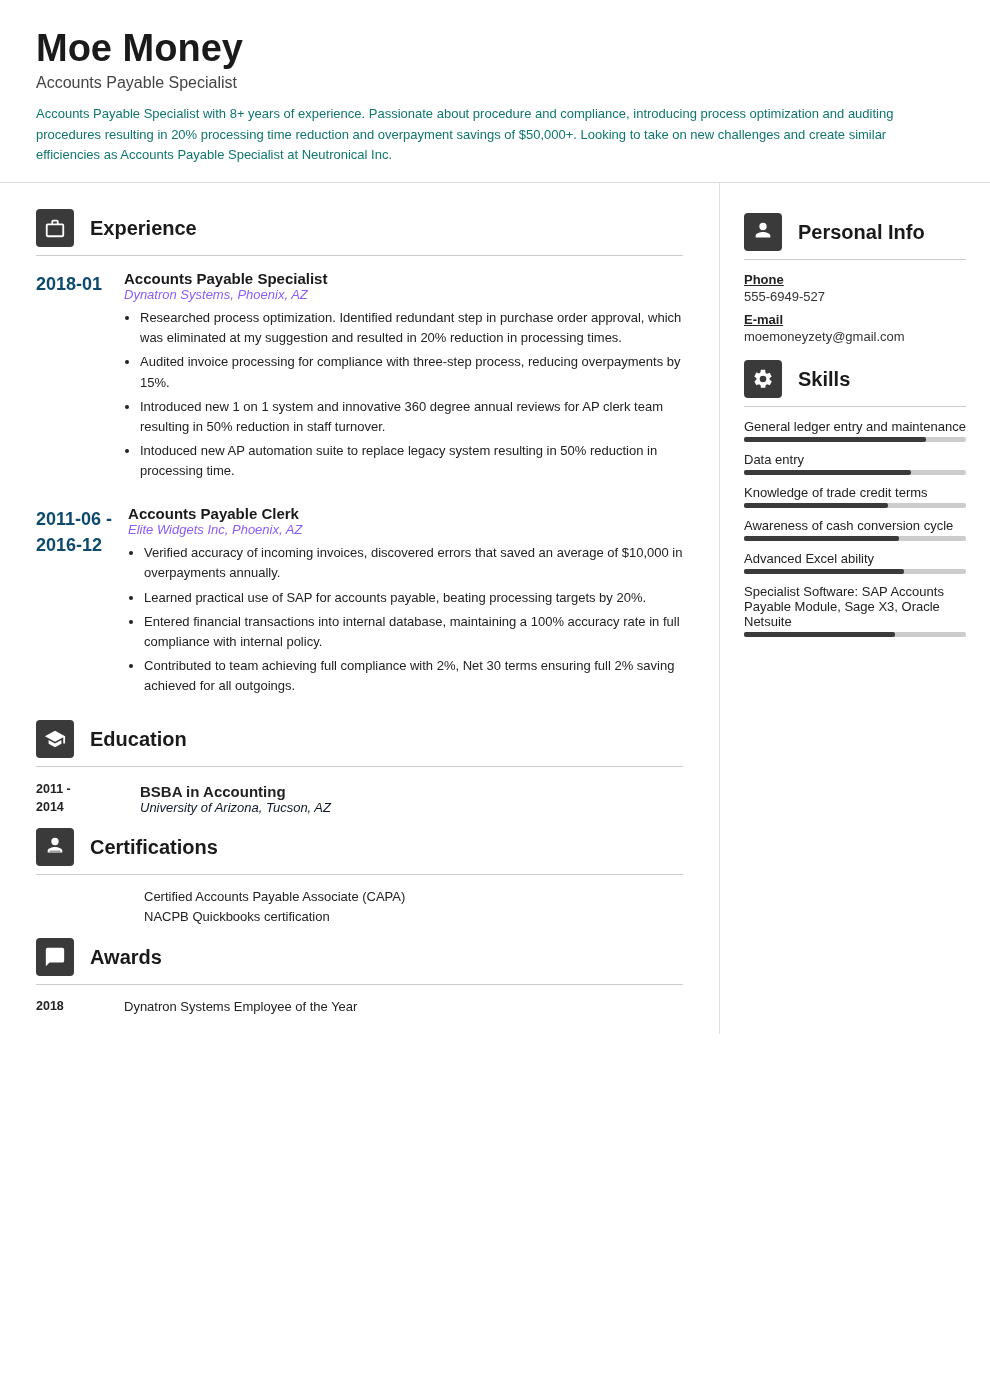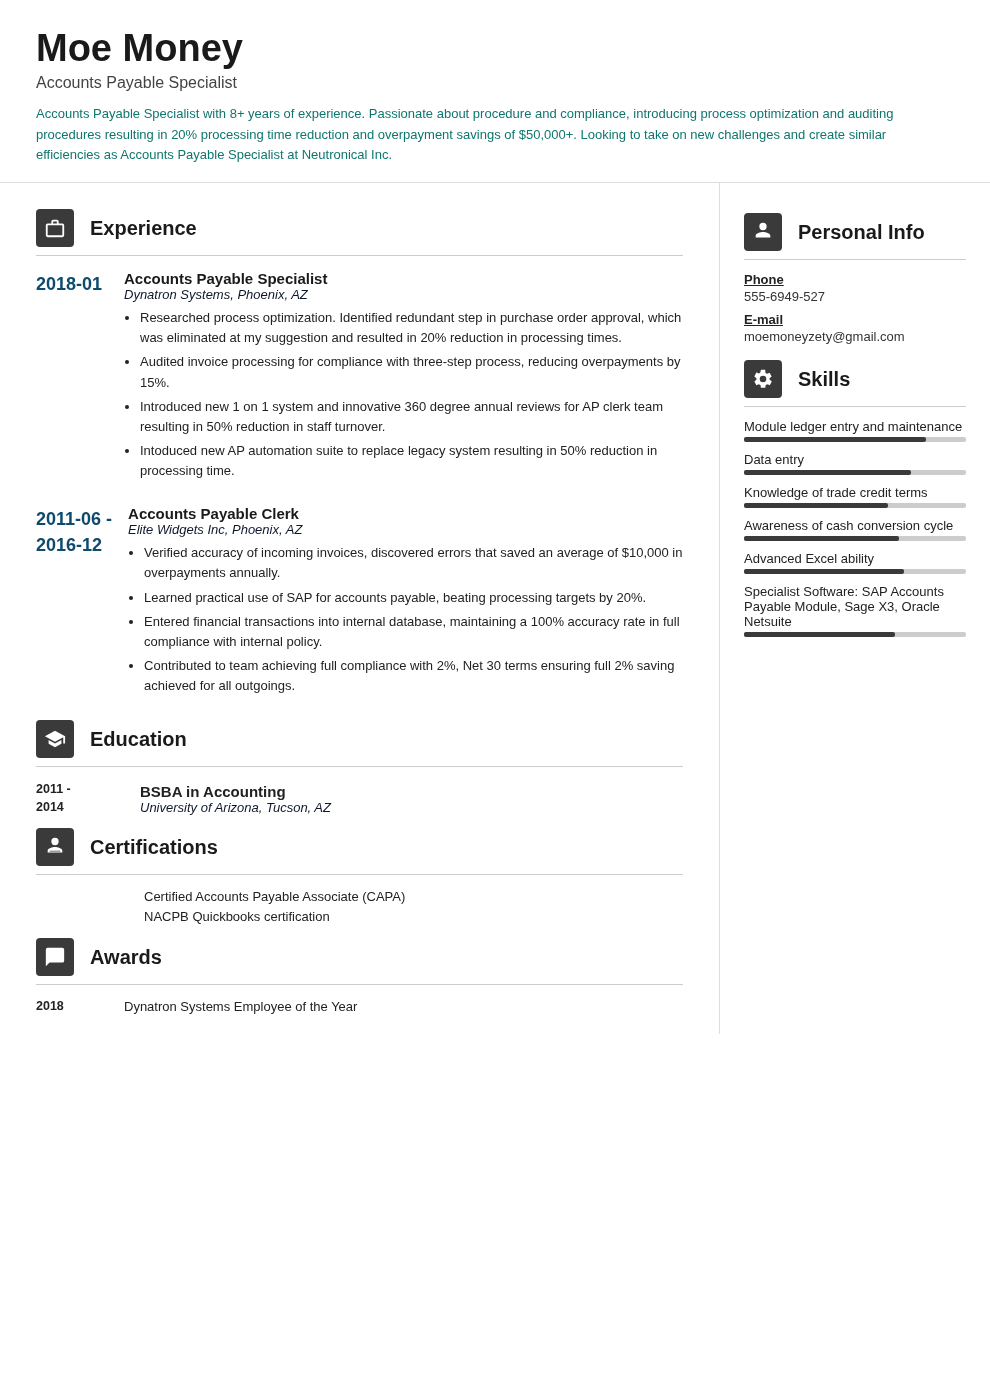--- a/index.html
+++ b/index.html
@@ -100,21 +100,21 @@
     .exp-content {
       flex: 1;
     }
     .exp-job-title {
       font-size: 15px;
       font-weight: 700;
       color: #1a1a1a;
     }
     .exp-company {
       font-style: italic;
-      color: #0f172a;
+      color: #8b5cf6;
       font-size: 13px;
       margin-bottom: 6px;
     }
     .exp-bullets {
       padding-left: 16px;
     }
     .exp-bullets li {
       margin-bottom: 4px;
       line-height: 1.55;
       font-size: 13px;
@@ -368,21 +368,21 @@
         <svg viewBox="0 0 24 24" xmlns="http://www.w3.org/2000/svg">
           <path d="M19.14 12.94c.04-.3.06-.61.06-.94s-.02-.64-.07-.94l2.03-1.58a.49.49 0 0 0 .12-.61l-1.92-3.32a.49.49 0 0 0-.59-.22l-2.39.96a7.04 7.04 0 0 0-1.62-.94l-.36-2.54A.484.484 0 0 0 14 2h-4a.484.484 0 0 0-.48.41l-.36 2.54c-.59.24-1.13.57-1.62.94l-2.39-.96a.48.48 0 0 0-.59.22L2.74 8.87a.47.47 0 0 0 .12.61l2.03 1.58c-.05.3-.07.62-.07.94s.02.64.07.94l-2.03 1.58a.47.47 0 0 0-.12.61l1.92 3.32c.12.22.37.29.59.22l2.39-.96c.5.37 1.03.7 1.62.94l.36 2.54c.05.24.27.41.48.41h4c.21 0 .43-.17.47-.41l.36-2.54c.59-.24 1.13-.57 1.62-.94l2.39.96c.22.08.47 0 .59-.22l1.92-3.32a.47.47 0 0 0-.12-.61l-2.01-1.58zM12 15.6a3.6 3.6 0 1 1 0-7.2 3.6 3.6 0 0 1 0 7.2z"></path>
         </svg>
       </div>
       <span class="right-section-title">Skills</span>
     </div>
     <hr class="right-divider">
 
     <div id="skills-list">
         <div class="skill-item">
-          <div class="skill-name">Module ledger entry and maintenance</div>
+          <div class="skill-name">General ledger entry and maintenance</div>
           <div class="skill-bar-bg">
             <div class="skill-bar-fill" style="width: 82%;"></div>
           </div>
         </div>
         <div class="skill-item">
           <div class="skill-name">Data entry</div>
           <div class="skill-bar-bg">
             <div class="skill-bar-fill" style="width: 75%;"></div>
           </div>
         </div>

